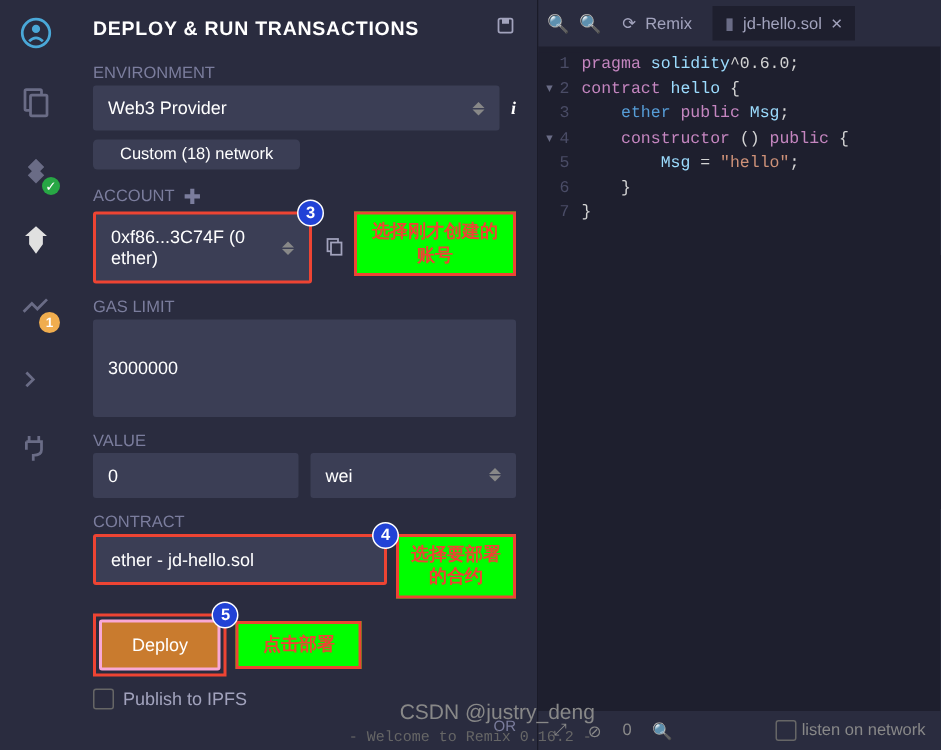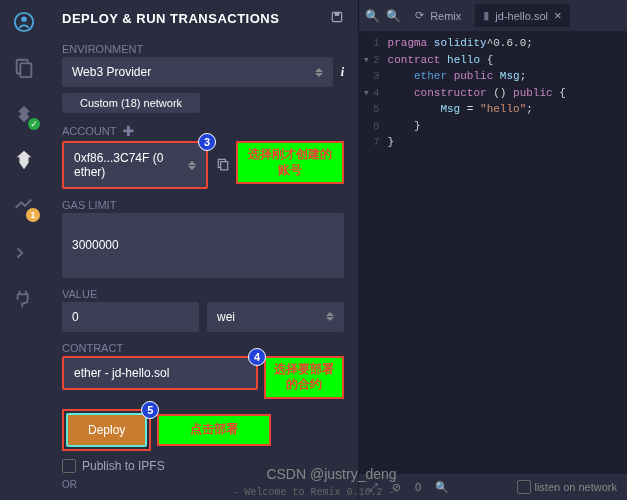--- a/index.html
+++ b/index.html
@@ -22,24 +22,24 @@
 .caret-up { border-bottom: 4px solid #888; }
 .caret-dn { border-top: 4px solid #888; }
 .info-icon { color: #fff; font-weight: bold; font-style: italic; font-family: serif; cursor: pointer; }
 .copy-icon { cursor: pointer; }
 .pill { background: #3b3e55; color: #fff; padding: 4px 18px; border-radius: 3px; font-size: 11px; display: inline-block; width: fit-content; margin-top: 4px; text-align: right; }
 .red-outline { border: 2px solid #e43; position: relative; }
 .badge-num { position: absolute; top: -10px; right: -10px; width: 18px; height: 18px; background: #2142d6; color: #fff; border-radius: 50%; display: flex; align-items: center; justify-content: center; font-size: 11px; font-weight: bold; border: 1px solid #fff; }
 .annotation { background: #00ff00; color: #e43; border: 2px solid #e43; padding: 4px 6px; font-size: 12px; font-weight: bold; line-height: 1.3; text-align: center; }
 .value-row { display: flex; gap: 8px; }
 .value-row .input-box { flex: 1; }
-.deploy-btn { background: #c97b2e; color: #fff; border: 2px solid #5eead4; padding: 8px 20px; font-size: 12px; cursor: pointer; border-radius: 2px; }
+.deploy-btn { background: #c97b2e; color: #fff; border: 2px solid #f9a8d4; padding: 8px 20px; font-size: 12px; cursor: pointer; border-radius: 2px; }
 .checkbox-row { display: flex; align-items: center; gap: 6px; margin-top: 6px; }
 .checkbox { width: 14px; height: 14px; border: 1px solid #666; border-radius: 2px; cursor: pointer; }
-.or-divider { text-align: left; color: #7b7d9d; font-size: 10px; margin-top: 4px; }
+.or-divider { text-align: right; color: #7b7d9d; font-size: 10px; margin-top: 4px; }
 .editor { flex: 1; background: #2a2c3f; display: flex; flex-direction: column; border-left: 1px solid #1a1b28; }
 .tabbar { display: flex; align-items: center; gap: 6px; padding: 4px 6px; background: #2a2c3f; }
 .tabbar-icon { cursor: pointer; color: #a2a3bd; }
 .tab { display: flex; align-items: center; gap: 6px; padding: 4px 8px; font-size: 11px; cursor: pointer; }
 .tab.active { background: #1e1f2e; }
 .tab .close { font-size: 13px; }
 .code-area { background: #1e1f2e; flex: 1; display: flex; font-family: "Courier New", monospace; font-size: 11px; line-height: 1.5; padding-top: 4px; }
 .gutter { background: #1e1f2e; color: #4a4c66; padding: 0 8px 0 14px; text-align: right; }
 .gutter div { position: relative; }
 .fold { position: absolute; left: -10px; color: #6a6c86; }
@@ -175,21 +175,21 @@
       <span class="badge-num">4</span>
     </div>
     <div class="annotation" style="width:80px">选择要部署的合约</div>
   </div>
 
   <div class="row-wrap" style="margin-top:8px;align-items:center">
     <div class="red-outline" style="position:relative;padding:2px">
       <button class="deploy-btn">Deploy</button>
       <span class="badge-num">5</span>
     </div>
-    <div class="annotation" style="padding:6px 31px">点击部署</div>
+    <div class="annotation" style="padding:6px 16px">点击部署</div>
   </div>
 
   <div class="checkbox-row">
     <span class="checkbox"></span>
     <span>Publish to IPFS</span>
   </div>
   <div class="or-divider">OR</div>
 </div>
 
 <div class="editor">

